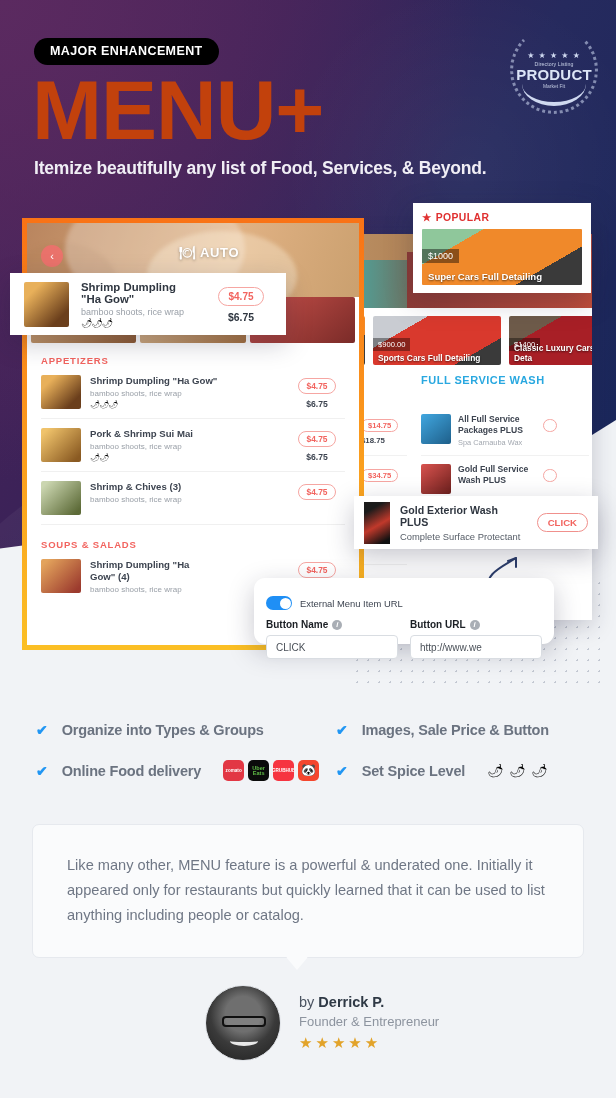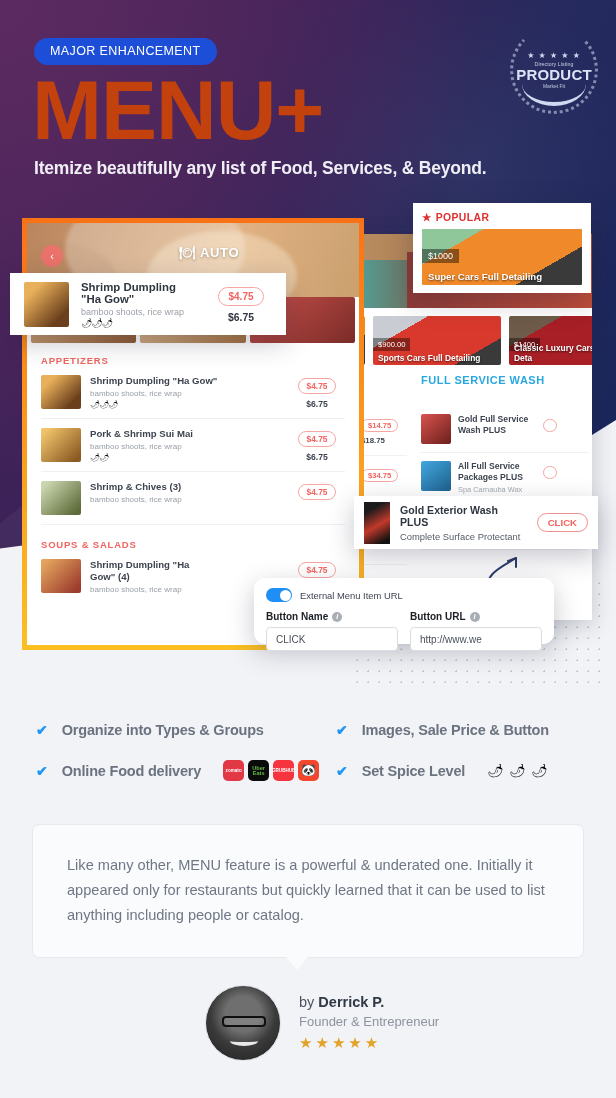--- a/index.html
+++ b/index.html
@@ -37,22 +37,22 @@
     clip-path: polygon(0 66%, 46% 48%, 100% 100%, 0 100%);
   }
   .hero-mask2{
     position:absolute; right:0; bottom:0; width:320px; height:200px;
     background:#f1f3f6;
     clip-path: polygon(100% 0, 100% 100%, 0 100%);
   }
 
   .badge-pill{
     position:absolute; left:34px; top:38px;
-    background:#1d4ed8; color:#fff;
-    font-size:12.5px; font-weight:normal; letter-spacing:.4px;
+    background:#000000; color:#fff;
+    font-size:12.5px; font-weight:bold; letter-spacing:.4px;
     padding:6px 16px 7px; border-radius:14px;
     font-family:"Liberation Sans", sans-serif;
   }
   .hero-title{
     position:absolute; left:32px; top:68px;
     color:#c2410c; font-size:84px; line-height:84px; font-weight:bold;
     letter-spacing:-1px;
     font-family:"Liberation Sans", sans-serif;
   }
   .hero-sub{
@@ -210,21 +210,21 @@
     background:linear-gradient(150deg,#8fc79b 0 24%, #f0892a 24% 74%, #3a3a3a 74%);}
   .f-popular .p{ position:absolute; left:0; top:20px; background:rgba(0,0,0,.42); color:#fff; font-size:9px; padding:2px 6px;}
   .f-popular .n{ position:absolute; left:0; bottom:3px; color:#fff; font-size:9.6px; font-weight:bold; padding:0 6px; text-shadow:0 1px 2px rgba(0,0,0,.6);}
 
   .f-gold{ left:332px; top:278px; width:244px; height:53px; display:flex; align-items:center; gap:10px; padding:0 10px;}
   .f-gold .img{ width:26px; height:42px; flex:none; background:linear-gradient(150deg,#1b1b1b 20%,#c0392b 55%,#111 90%);}
   .f-gold .nm{ font-size:10.6px; color:#2f3640; font-weight:bold;}
   .f-gold .ds{ font-size:9.4px; color:#555c66; margin-top:3px;}
   .f-gold .btn{ border:1.3px solid #f0908c; color:#f2645f; font-size:9.6px; font-weight:bold; padding:3px 10px; border-radius:11px; white-space:nowrap;}
 
-  .f-url{ left:232px; top:360px; width:300px; height:66px; padding:10px 12px;border-radius:11px;}
+  .f-url{ left:232px; top:360px; width:300px; height:66px; padding:18px 12px;border-radius:11px;}
   .toggle-row{ display:flex; align-items:center; gap:8px;}
   .toggle{ width:26px; height:14px; border-radius:8px; background:#1f8ff5; position:relative; flex:none;}
   .toggle:after{ content:""; position:absolute; right:1.5px; top:1.5px; width:11px; height:11px; border-radius:50%; background:#fff;}
   .toggle-lbl{ font-size:9.4px; color:#3d4450;}
   .fields{ display:flex; gap:12px; margin-top:9px;}
   .fld{ flex:1; min-width:0;}
   .fld-lbl{ font-size:10px; font-weight:bold; color:#1b1f24; display:flex; align-items:center; gap:4px;}
   .info-i{ display:inline-flex; width:10px; height:10px; border-radius:50%; background:#a9aeb5; color:#fff; font-size:7.5px; align-items:center; justify-content:center; font-style:italic; font-weight:bold;}
   .fld input{ width:100%; margin-top:5px; height:24px; border:1px solid #d9dde2; border-radius:4px; padding:0 9px; font-size:10px; color:#4a5058; font-family:"Liberation Sans",sans-serif; background:#fff;}
   .curve-arrow{ position:absolute; left:460px; top:330px; width:60px; height:46px;}
@@ -357,33 +357,33 @@
             <div class="wprice">
               <span class="wpill">$44.75</span>
             </div>
           </div>
           <div class="wash-title" style="margin-top:8px">DET.</div>
         </div>
 
         <div class="wash-col">
           <div class="wash-title">FULL SERVICE WASH</div>
           <div class="witem">
-            <div class="wthumb wt5"></div>
-            <div style="flex:1;min-width:0">
-              <div class="wname">Gold Full Service Wash PLUS</div>
-            </div>
-            <div class="wprice"><span class="wpill" style="padding:1px 5px">&nbsp;</span></div>
-          </div>
-          <div class="witem">
             <div class="wthumb wt4"></div>
             <div style="flex:1;min-width:0">
               <div class="wname">All Full Service Packages PLUS</div>
               <div class="wdesc">Spa Carnauba Wax</div>
             </div>
             <div class="wprice"><span class="wpill" style="border-color:#f6a6a2;padding:1px 5px">&nbsp;</span></div>
+          </div>
+          <div class="witem">
+            <div class="wthumb wt5"></div>
+            <div style="flex:1;min-width:0">
+              <div class="wname">Gold Full Service Wash PLUS</div>
+            </div>
+            <div class="wprice"><span class="wpill" style="padding:1px 5px">&nbsp;</span></div>
           </div>
           <div class="witem">
             <div class="wthumb wt6"></div>
             <div style="flex:1;min-width:0">
               <div class="wdesc">Foam Polish Wax</div>
             </div>
             <div class="wprice"><span class="wpill" style="padding:1px 5px">&nbsp;</span></div>
           </div>
         </div>
       </div>

